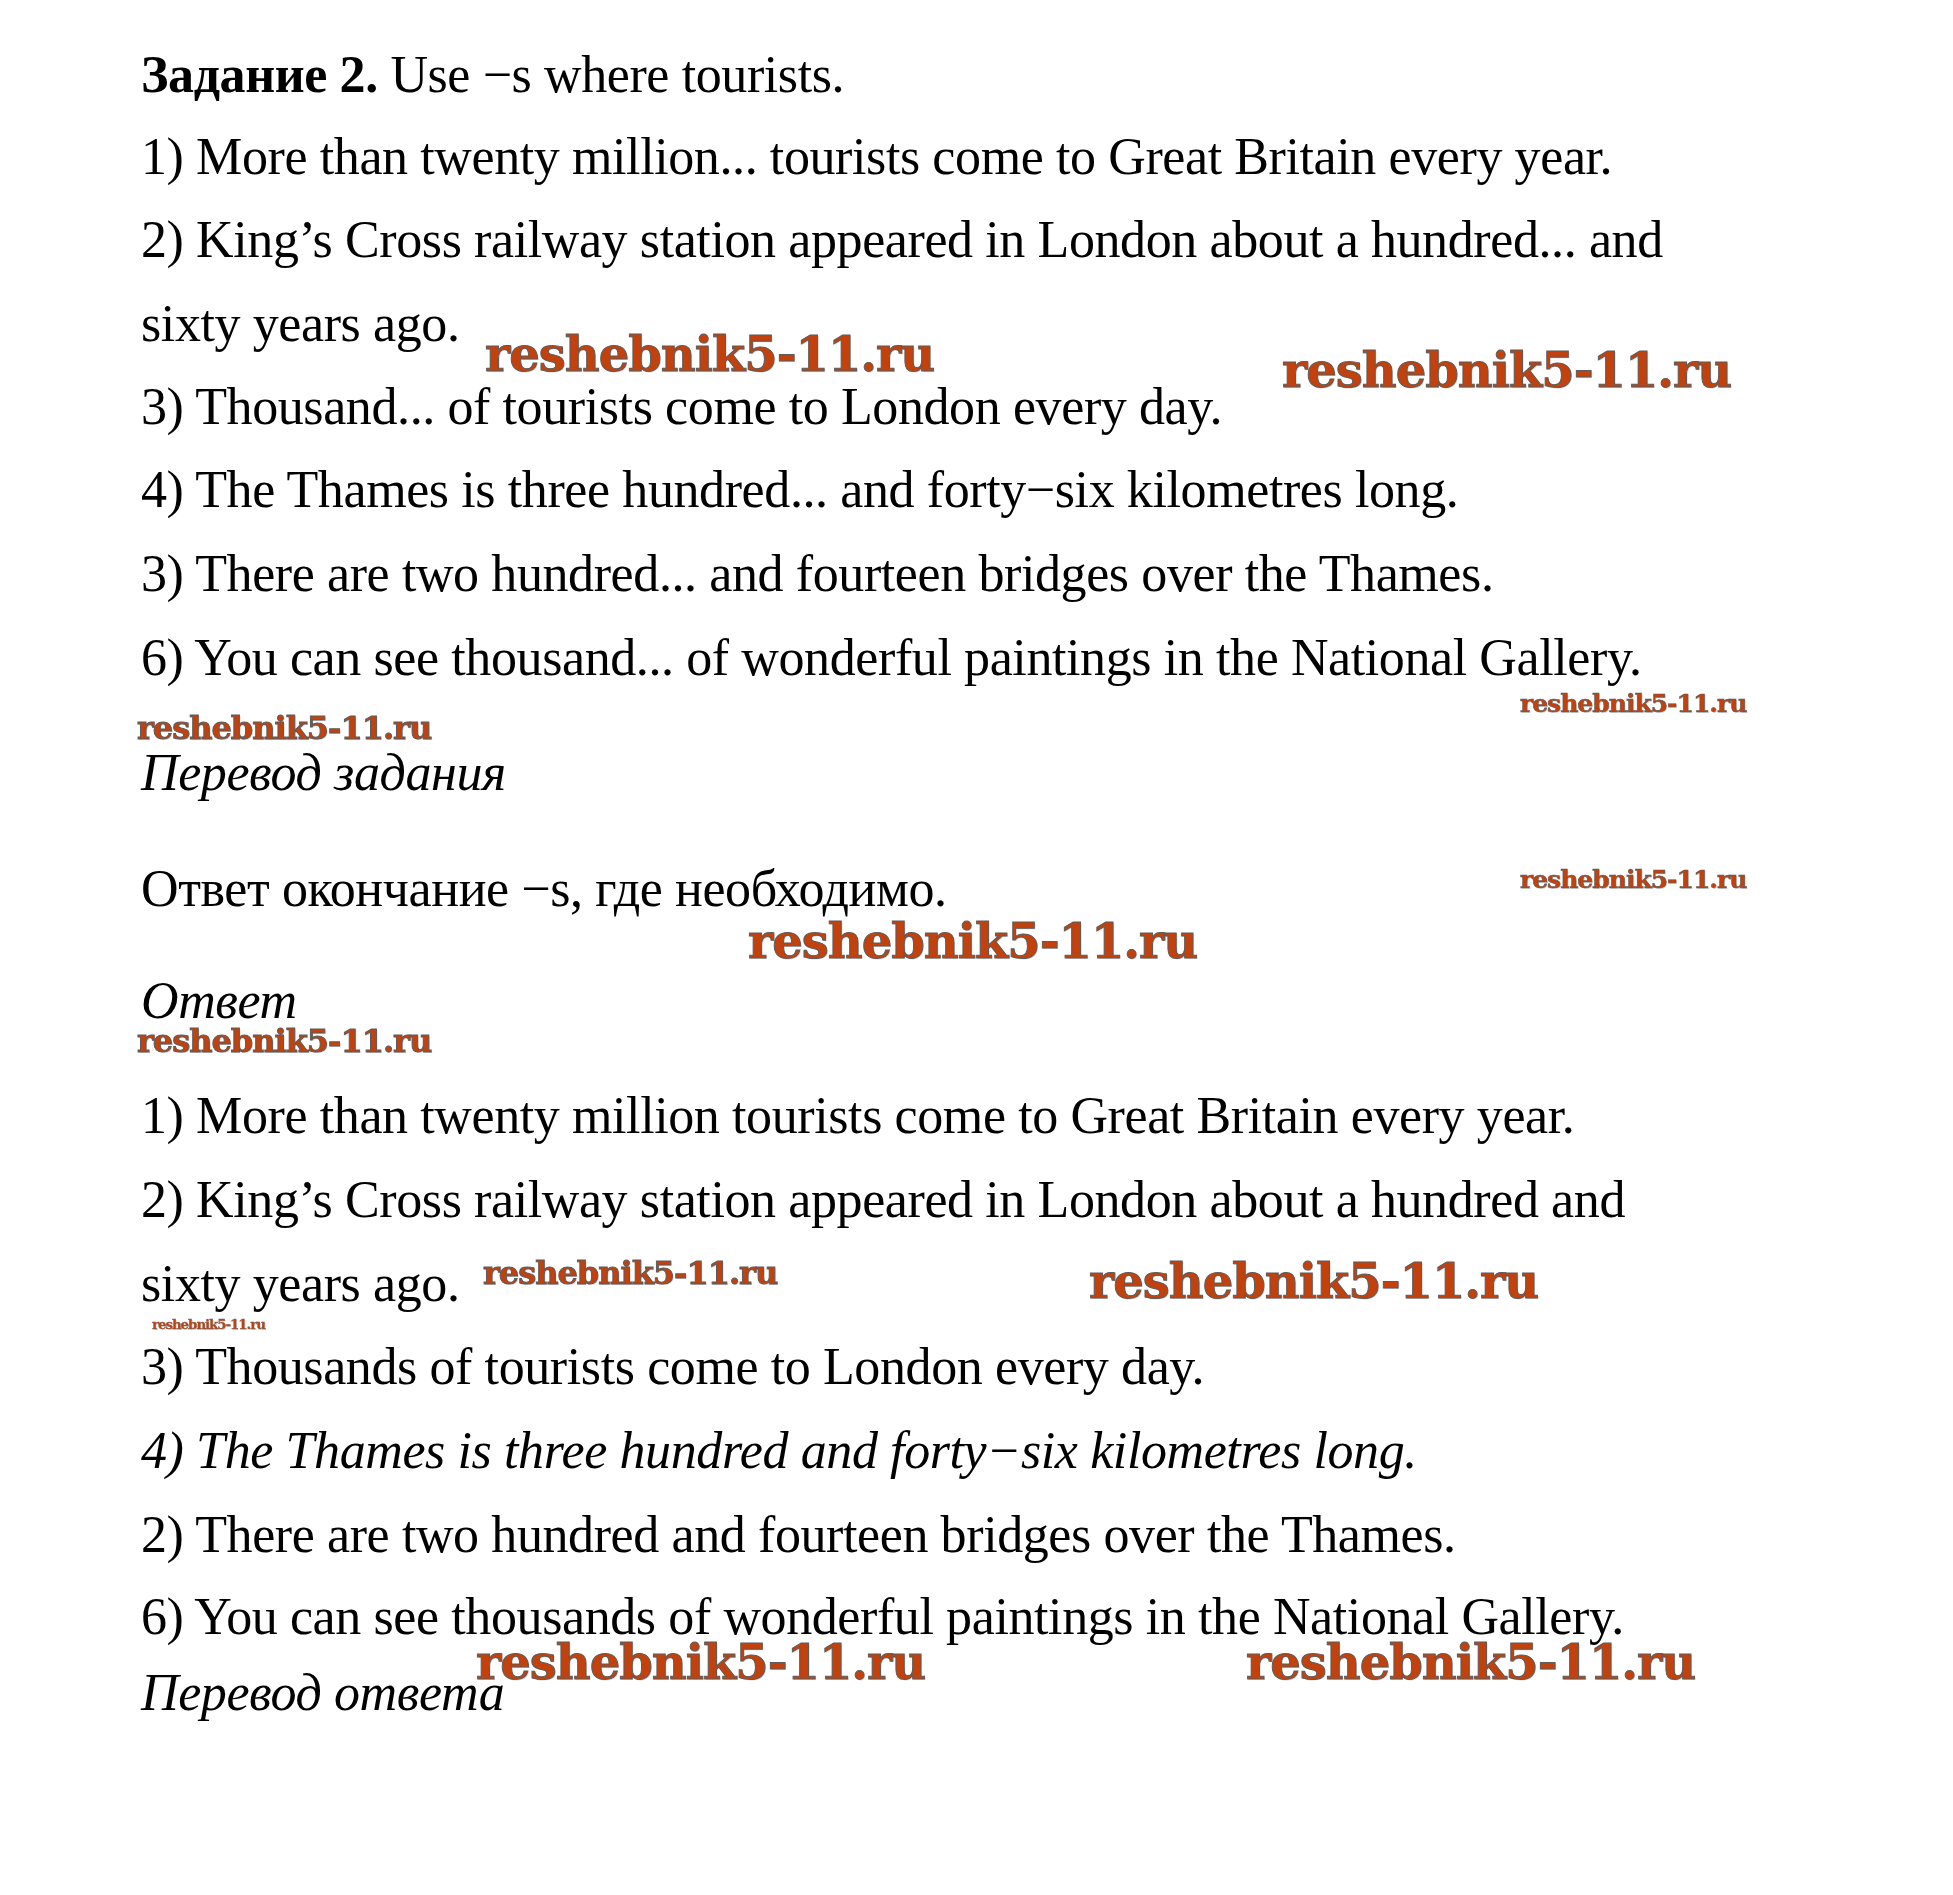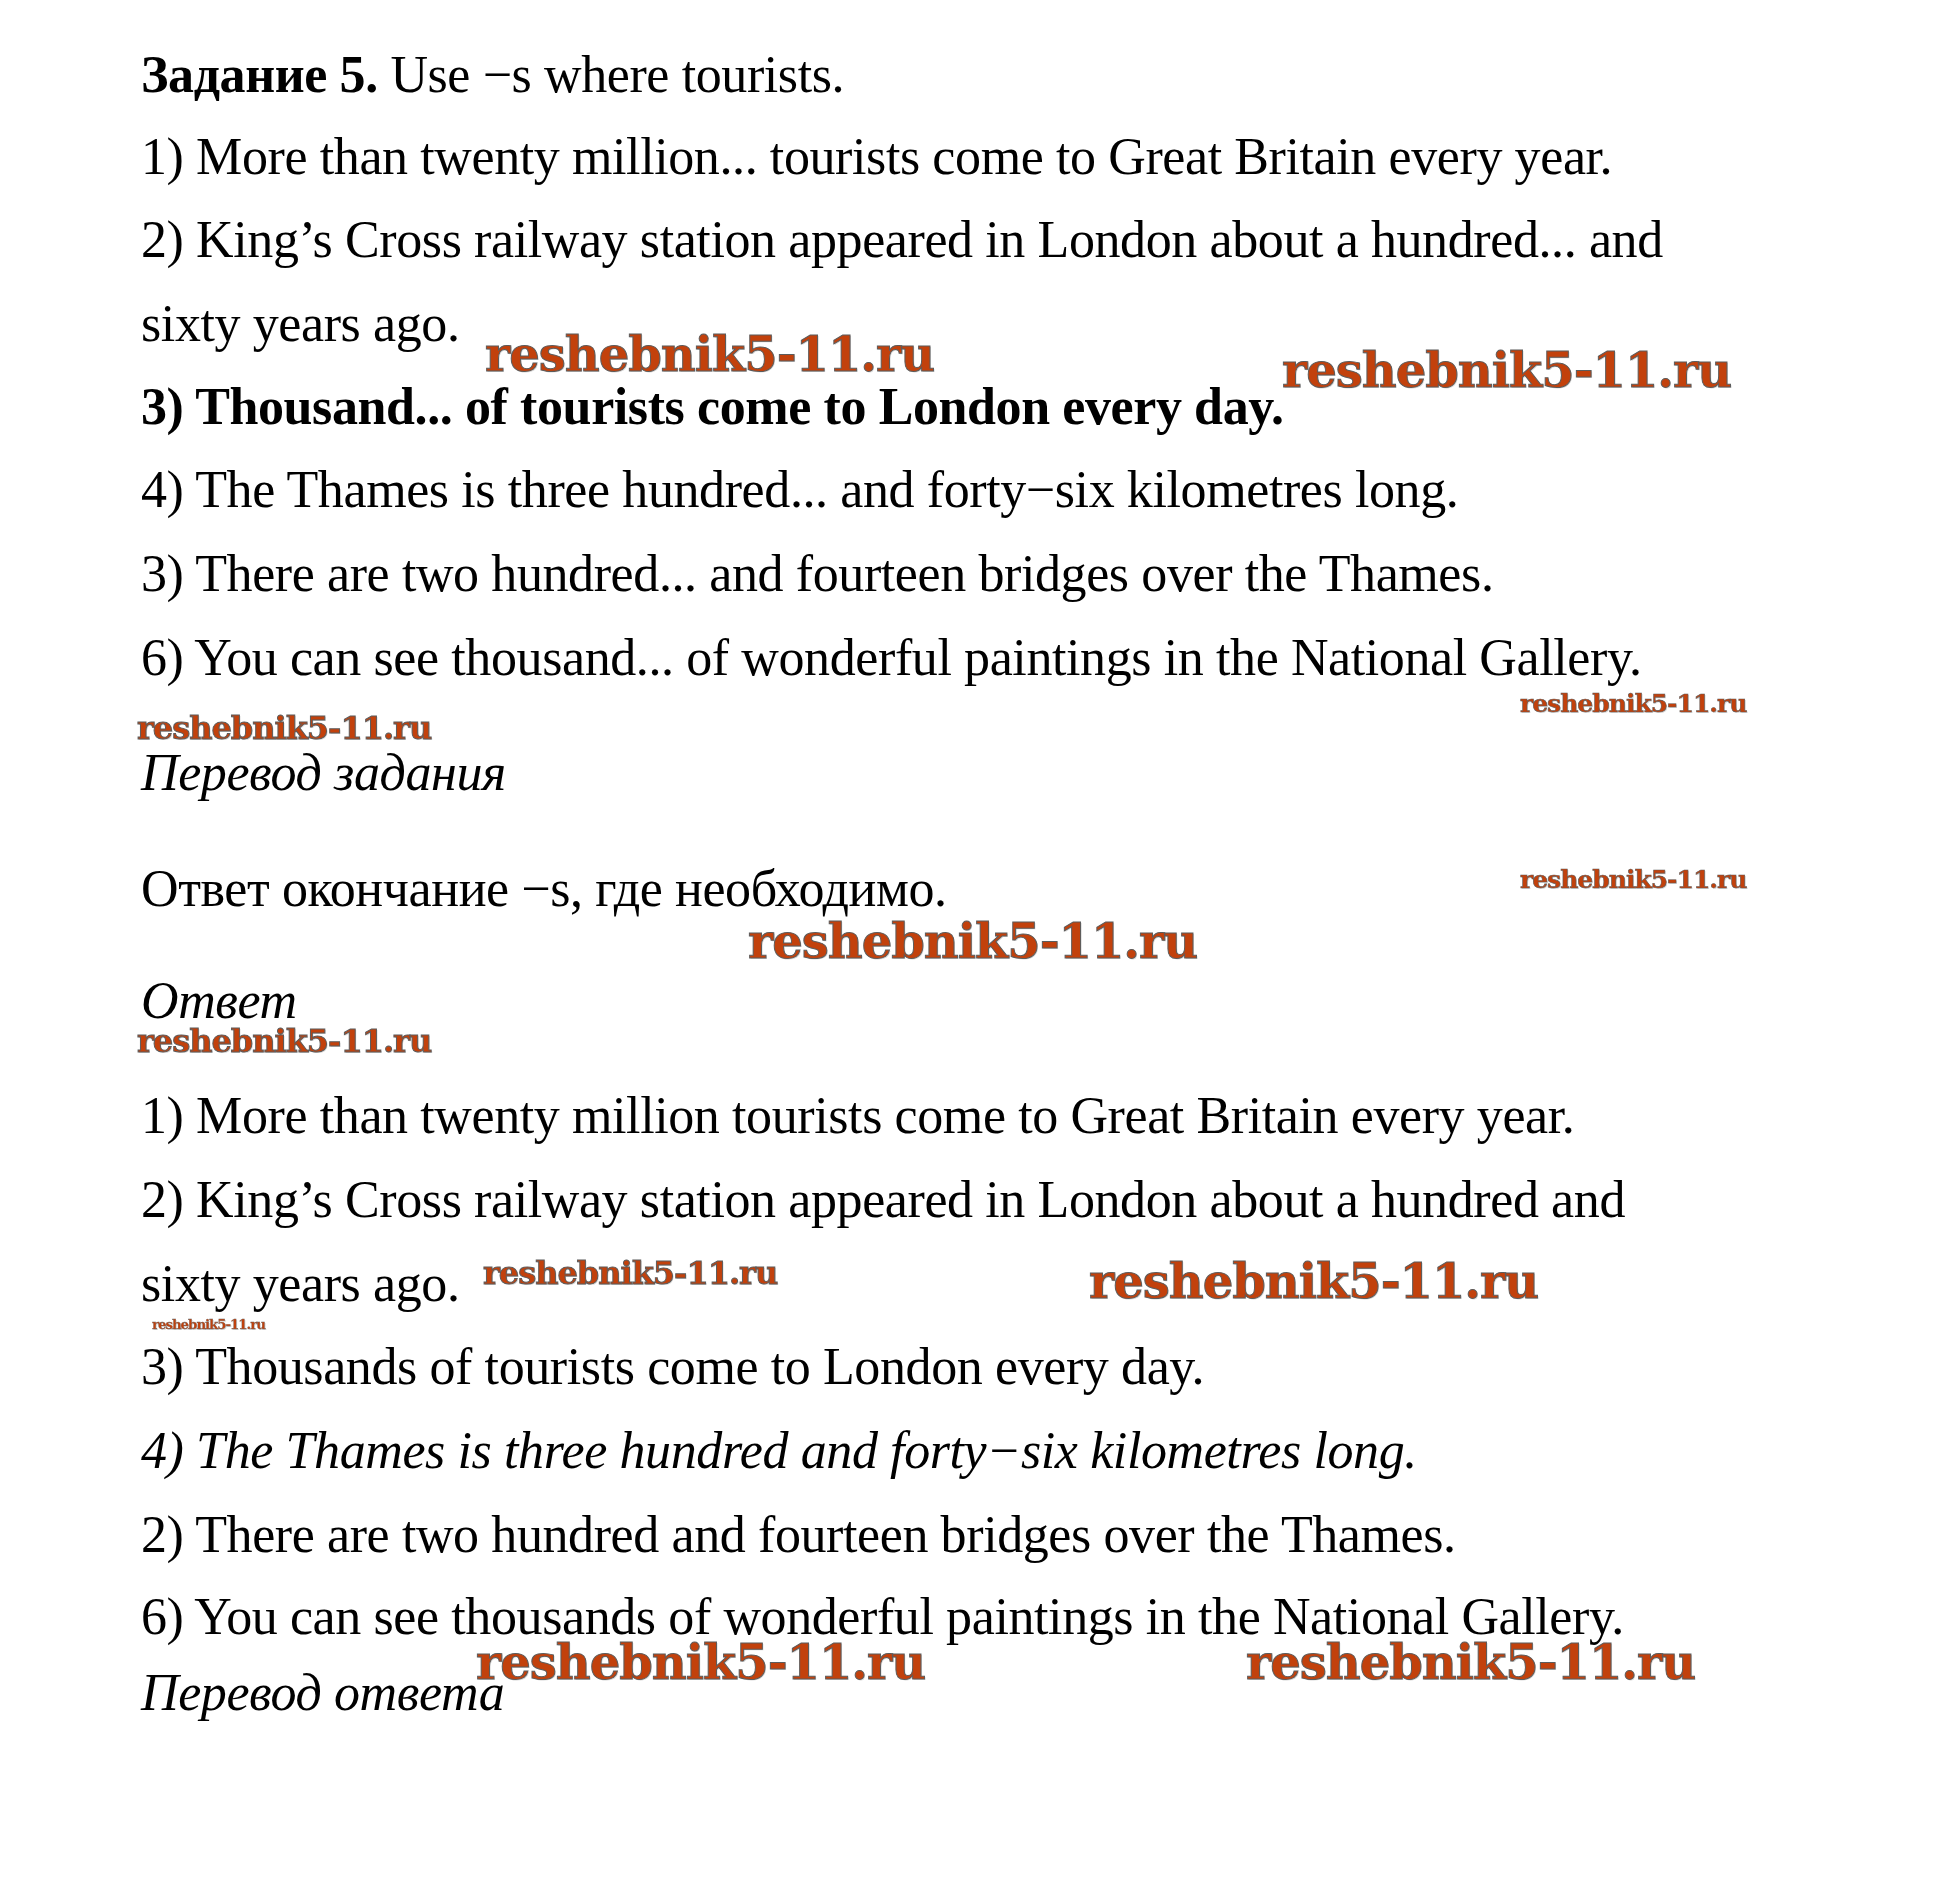--- a/index.html
+++ b/index.html
@@ -37,28 +37,28 @@
     }
     .wm-lg { font-size: 48px; line-height: 53px; }
     .wm-md { font-size: 32px; line-height: 38px; }
     .wm-sm { font-size: 25px; line-height: 28.5px; -webkit-text-stroke: 0.6px #5c5c5c; }
     .wm-xs { font-size: 13.3px; line-height: 15px; -webkit-text-stroke: 0.3px #6a6a6a; }
   </style>
 </head>
 <body>
 
 <div class="line" style="top:46px;">
-  <span class="bold">Задание 5.</span>
+  <span class="bold">Задание 2.</span>
   <span>Use −s where tourists.</span>
 </div>
 
 <div class="line" style="top:128px;">1) More than twenty million... tourists come to Great Britain every year.</div>
 <div class="line" style="top:211px;">2) King’s Cross railway station appeared in London about a hundred... and</div>
 <div class="line" style="top:295px;">sixty years ago.</div>
-<div class="line" style="top:378px;font-weight:bold;">3) Thousand... of tourists come to London every day.</div>
+<div class="line" style="top:378px;">3) Thousand... of tourists come to London every day.</div>
 <div class="line" style="top:461px;">4) The Thames is three hundred... and forty−six kilometres long.</div>
 <div class="line" style="top:545px;">3) There are two hundred... and fourteen bridges over the Thames.</div>
 <div class="line" style="top:629px;">6) You can see thousand... of wonderful paintings in the National Gallery.</div>
 
 <div class="line italic" style="top:744px;">Перевод задания</div>
 <div class="line" style="top:860px;">Ответ окончание −s, где необходимо.</div>
 
 <div class="line italic" style="top:972px;">Ответ</div>
 <div class="line" style="top:1087px;">1) More than twenty million tourists come to Great Britain every year.</div>
 <div class="line" style="top:1171px;">2) King’s Cross railway station appeared in London about a hundred and</div>

